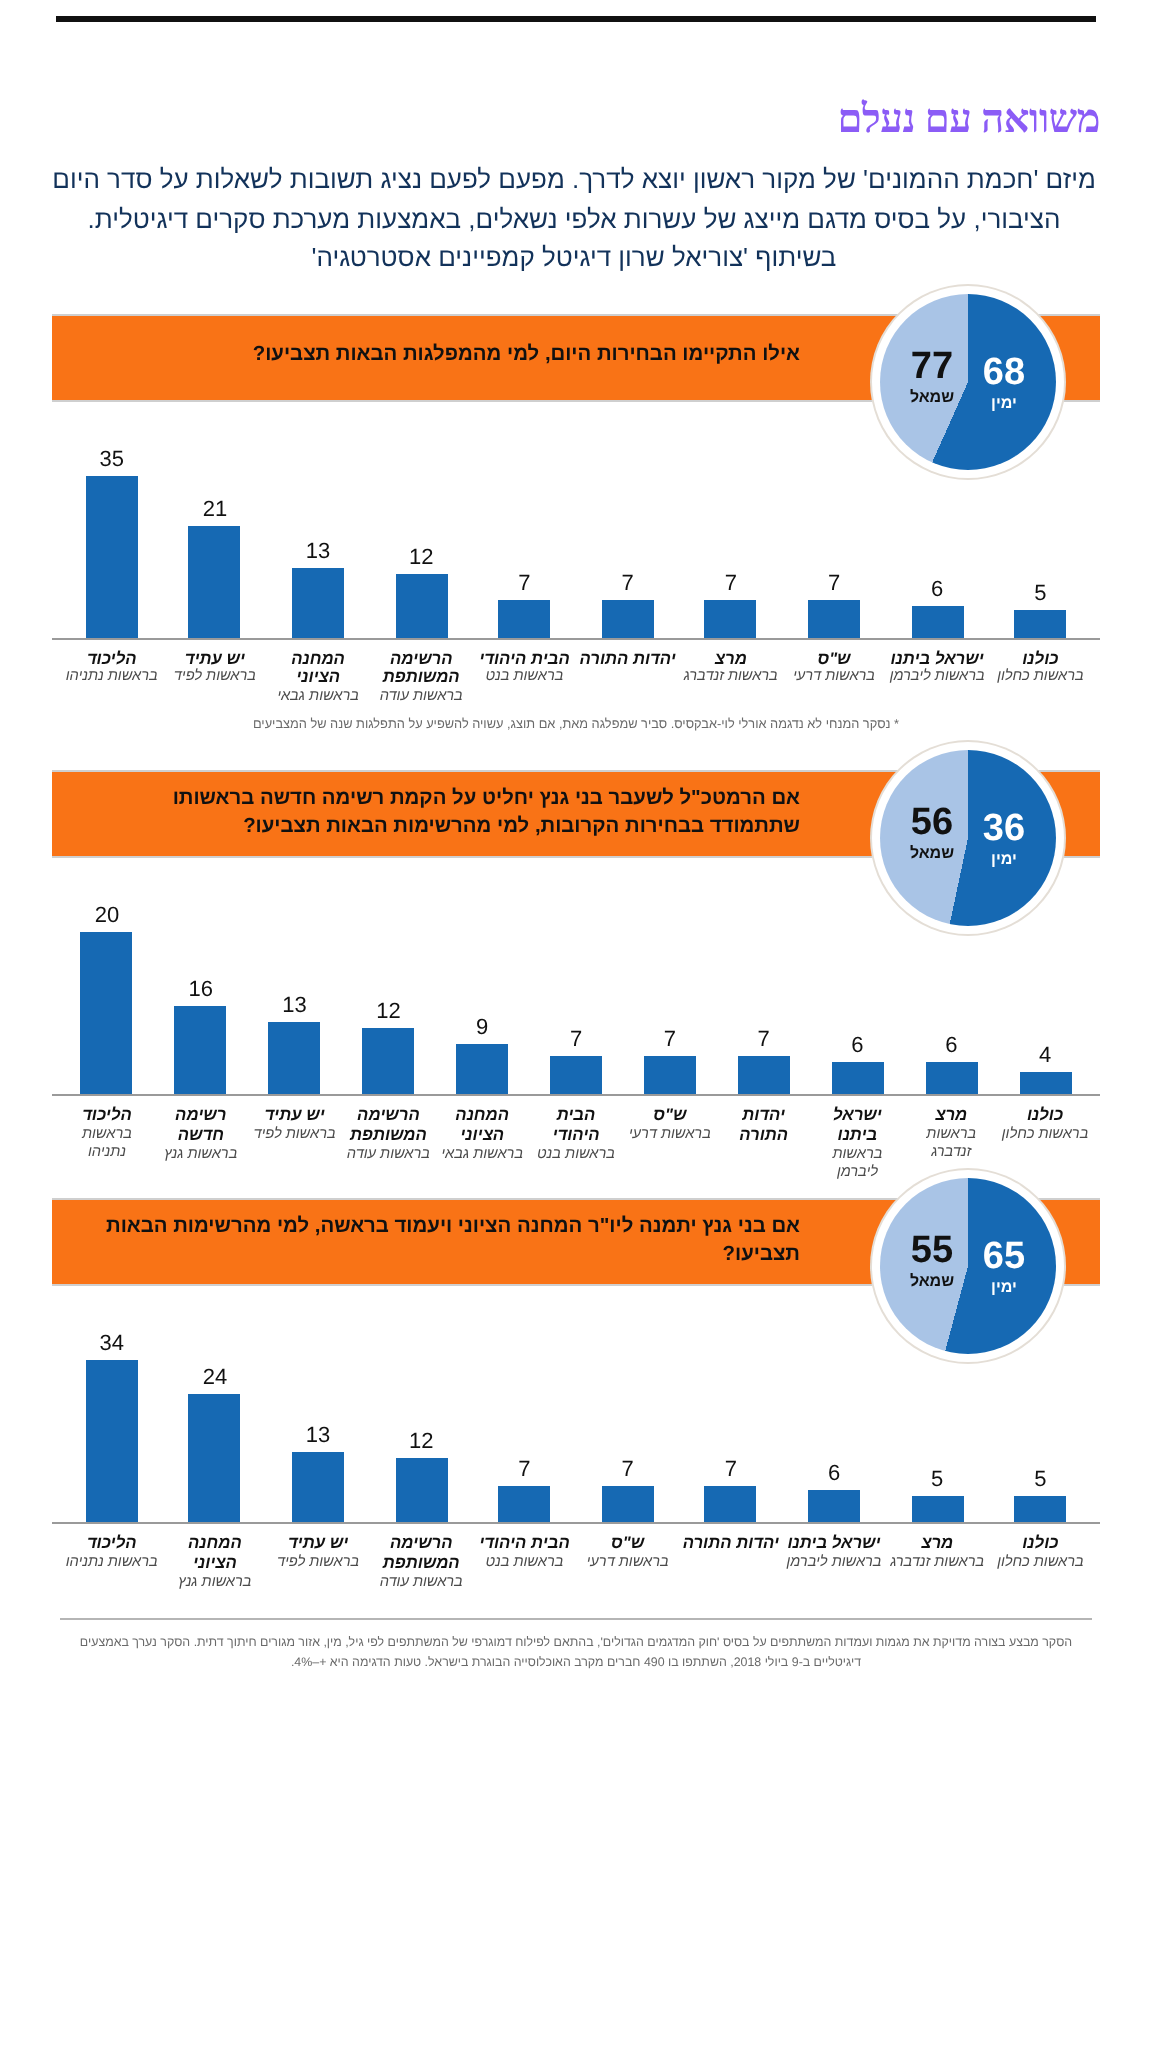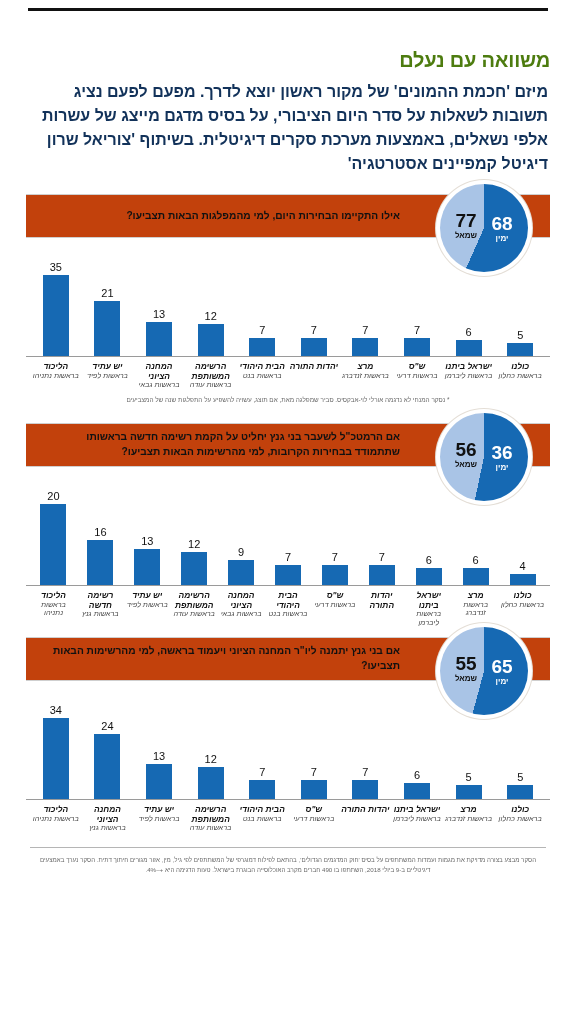--- a/index.html
+++ b/index.html
@@ -9,33 +9,33 @@
     font-family: "Liberation Sans", "DejaVu Sans", sans-serif;
     overflow: hidden;
   }
   .page { width: 576px; height: 1024px; position: relative; padding: 0 18px; }
 
   .top-rule { height: 3px; background: #111; margin: 8px 10px 0 10px; }
 
   
   .header { text-align: right; padding: 38px 8px 0 8px; }
   .title {
-    font-size: 20px; font-weight: bold; color: #4d7c0f;
-    letter-spacing: -0.2px; line-height: 1.1;
+    font-size: 20px; font-weight: bold; color: #8b5cf6;
+    letter-spacing: -0.2px; line-height: 1.1; font-family: Liberation Serif, serif;
   }
   .subtitle {
-    margin-top: 9px; font-size: 16px; line-height: 1.5;
-    color: #12325a; font-weight: bold; text-align: right;
+    margin-top: 9px; font-size: 13px; line-height: 1.5;
+    color: #12325a; font-weight: normal; text-align: center;
     padding-right: 2px;
   }
 
   
   .section { position: relative; margin-top: 18px; }
   .q-band {
-    background: #c2410c;
+    background: #f97316;
     height: 44px;
     margin: 0 8px 0 8px;
     display: flex; align-items: center; justify-content: flex-start;
     padding-right: 150px; padding-left: 14px;
     border-top: 1px solid #cfcfcf; border-bottom: 1px solid #cfcfcf;
   }
   .q-text {
     font-size: 10.2px; font-weight: bold; color: #111; line-height: 1.45;
     text-align: right; width: 100%;
   }

